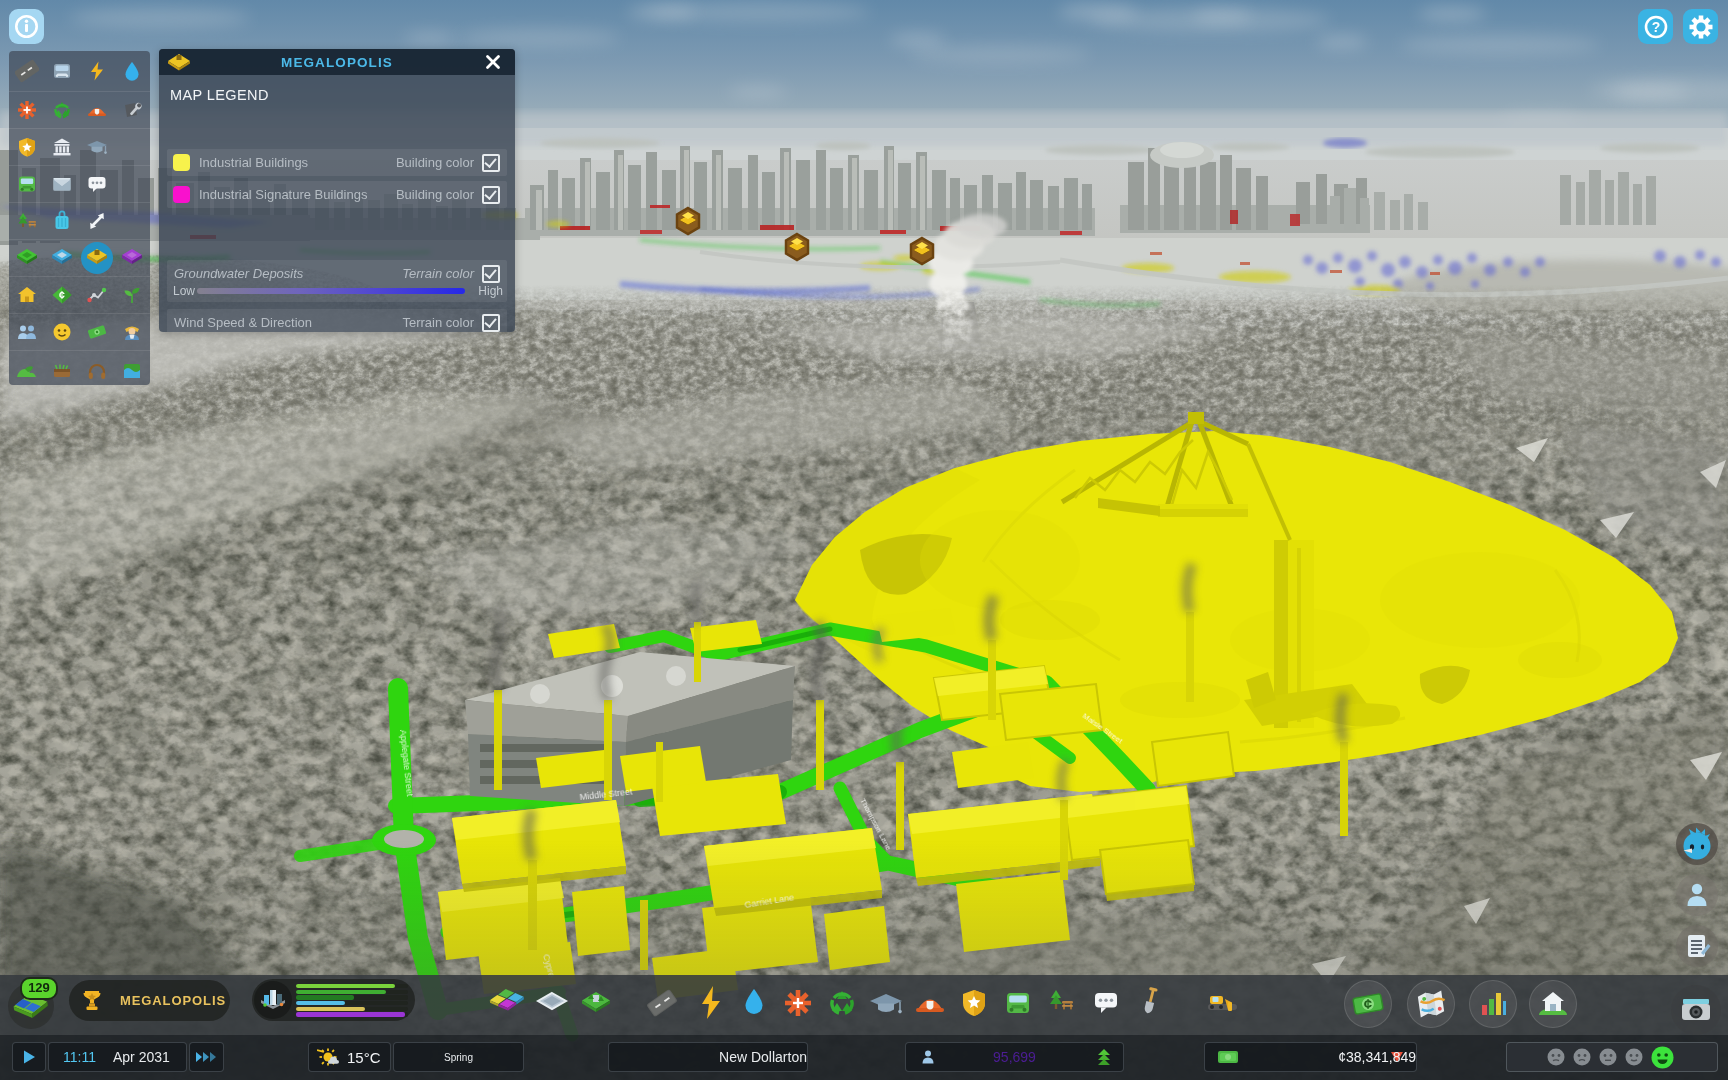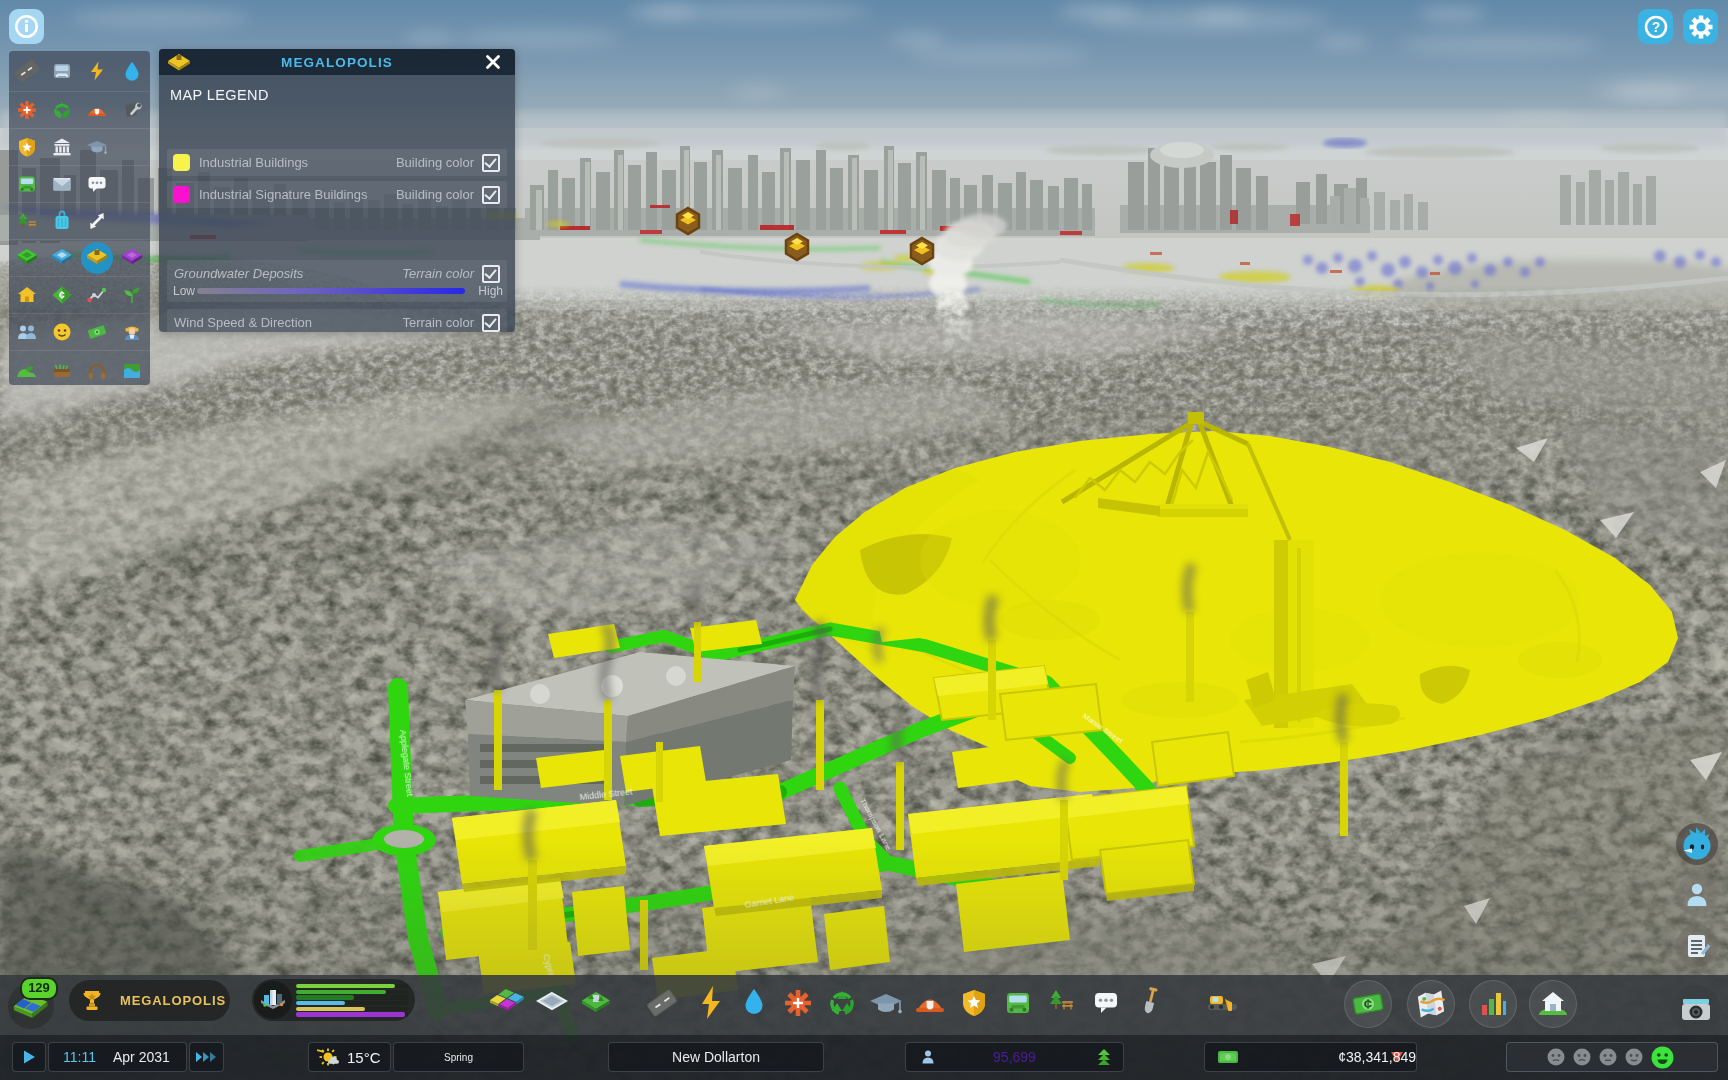--- a/index.html
+++ b/index.html
@@ -1332,21 +1332,21 @@
             <line x1="17" y1="5" x2="15.2" y2="6.8"></line>
             <line x1="6.8" y1="17.2" x2="5" y2="19"></line>
           </g>
     <path d="M13,15 a3.5,3.5 0 0 1 7,0 q2,0.2 2,2 q0,1.8 -2,1.8 h-7 q-2,0 -2,-1.9 q0,-1.7 2,-1.9z" fill="#cfd6da"></path>
   </svg>
   <div style="color:#f2f4f6;font-size:15px;margin-left:6px;">15°C</div>
 </div>
 <div class="pill" style="left:393px;width:131px;justify-content:center;">
   <div style="color:#e8ebed;font-size:10px;">Spring</div>
 </div>
-<div class="pill" style="left:608px;width:216px;justify-content:center;">
+<div class="pill" style="left:608px;width:200px;justify-content:flex-end;">
   <div style="color:#e8ebed;font-size:14px;">New Dollarton</div>
 </div>
 <div class="pill" style="left:905px;width:219px;">
   <svg width="16" height="16" viewBox="0 0 16 16" style="margin-left:14px;">
           <circle cx="8" cy="4.5" r="3" fill="#9fc8e8"></circle>
           <path d="M2.5,14.5 q0,-6 5.5,-6 q5.5,0 5.5,6 Z" fill="#9fc8e8"></path>
         </svg>
   <div style="color:#4c1d95;font-size:14px;position:absolute;left:0;right:0;text-align:center;">95,699</div>
   <svg width="18" height="18" viewBox="0 0 18 18" style="margin-left:auto;margin-right:10px;">
           <polygon points="9,1 15,7 3,7" fill="#52c838"></polygon>

